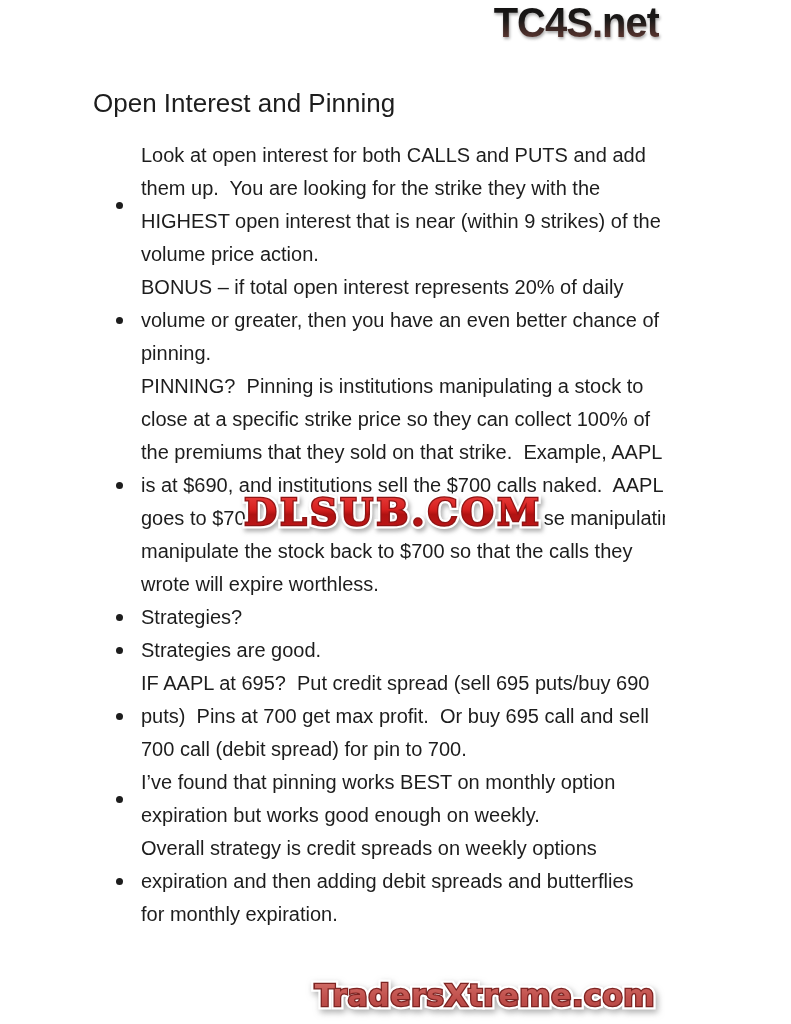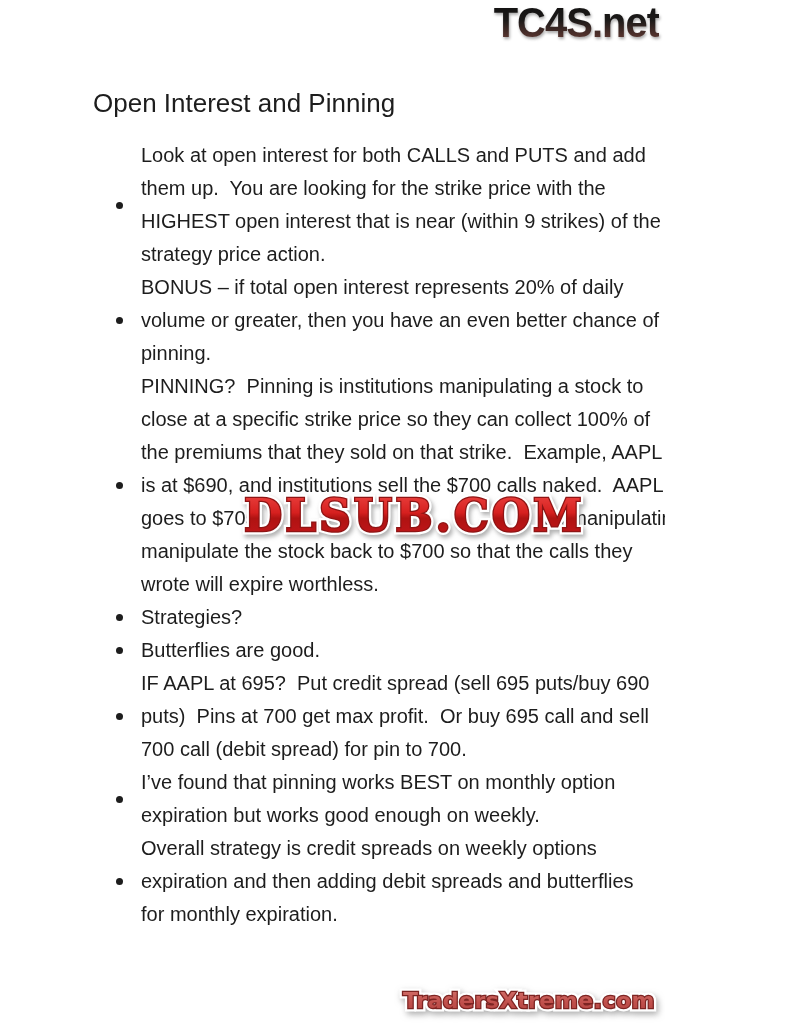--- a/index.html
+++ b/index.html
@@ -70,42 +70,42 @@
   
   .stack { display: grid; }
   .stack > span { grid-area: 1 / 1; white-space: pre; }
 
   .dlsub-wm {
     position: absolute;
     left: 244px;
     top: 488px;
     font-family: "DejaVu Serif", serif;
     font-weight: 700;
-    font-size: 44px;
+    font-size: 38px;
     letter-spacing: 3px;
     line-height: 1.25;
     filter: drop-shadow(2px 3px 2px rgba(100,100,100,0.5));
   }
   .dlsub-wm .outline-white { -webkit-text-stroke: 7px #ffffff; color: #ffffff; }
   .dlsub-wm .outline-dark  { -webkit-text-stroke: 2.5px #8e1414; color: #8e1414; }
   .dlsub-wm .fill {
     background: linear-gradient(to bottom, #ef4a47 0%, #d6201f 45%, #b01312 55%, #c6171c 100%);
     -webkit-background-clip: text;
     background-clip: text;
     color: transparent;
     -webkit-text-fill-color: transparent;
   }
 
   .tx-footer {
     position: absolute;
     right: 10px;
     bottom: 10px;
     font-family: "DejaVu Sans", sans-serif;
     font-weight: 700;
-    font-size: 22px;
+    font-size: 30px;
     letter-spacing: 0.5px;
     line-height: 1.2;
     filter: drop-shadow(2px 3px 3px rgba(110,110,110,0.55));
   }
   .tx-footer .outline-white { -webkit-text-stroke: 7px #ffffff; color: #ffffff; }
   .tx-footer .outline-dark  { -webkit-text-stroke: 2.5px #7d2422; color: #7d2422; }
   .tx-footer .fill {
     background: linear-gradient(to bottom, #d4736d 0%, #c1504c 55%, #b24340 100%);
     -webkit-background-clip: text;
     background-clip: text;
@@ -125,23 +125,23 @@
   <div class="doc-title">Open Interest and Pinning</div>
 
   <div class="content">
 
     <div class="bullet">
       <div class="marker-cell">
           <span class="dot"></span>
         </div>
       <div class="lines">
         <div class="tline">Look at open interest for both CALLS and PUTS and add</div>
-        <div class="tline">them up.  You are looking for the strike price with the</div>
+        <div class="tline">them up.  You are looking for the strike they with the</div>
         <div class="tline">HIGHEST open interest that is near (within 9 strikes) of the</div>
-        <div class="tline">strategy price action.</div>
+        <div class="tline">volume price action.</div>
       </div>
     </div>
 
     <div class="bullet">
       <div class="marker-cell">
           <span class="dot"></span>
         </div>
       <div class="lines">
         <div class="tline">BONUS – if total open interest represents 20% of daily</div>
         <div class="tline">volume or greater, then you have an even better chance of</div>
@@ -171,21 +171,21 @@
       <div class="lines">
         <div class="tline">Strategies?</div>
       </div>
     </div>
 
     <div class="bullet">
       <div class="marker-cell">
           <span class="dot"></span>
         </div>
       <div class="lines">
-        <div class="tline">Butterflies are good.</div>
+        <div class="tline">Strategies are good.</div>
       </div>
     </div>
 
     <div class="bullet">
       <div class="marker-cell">
           <span class="dot"></span>
         </div>
       <div class="lines">
         <div class="tline">IF AAPL at 695?  Put credit spread (sell 695 puts/buy 690</div>
         <div class="tline">puts)  Pins at 700 get max profit.  Or buy 695 call and sell</div>

